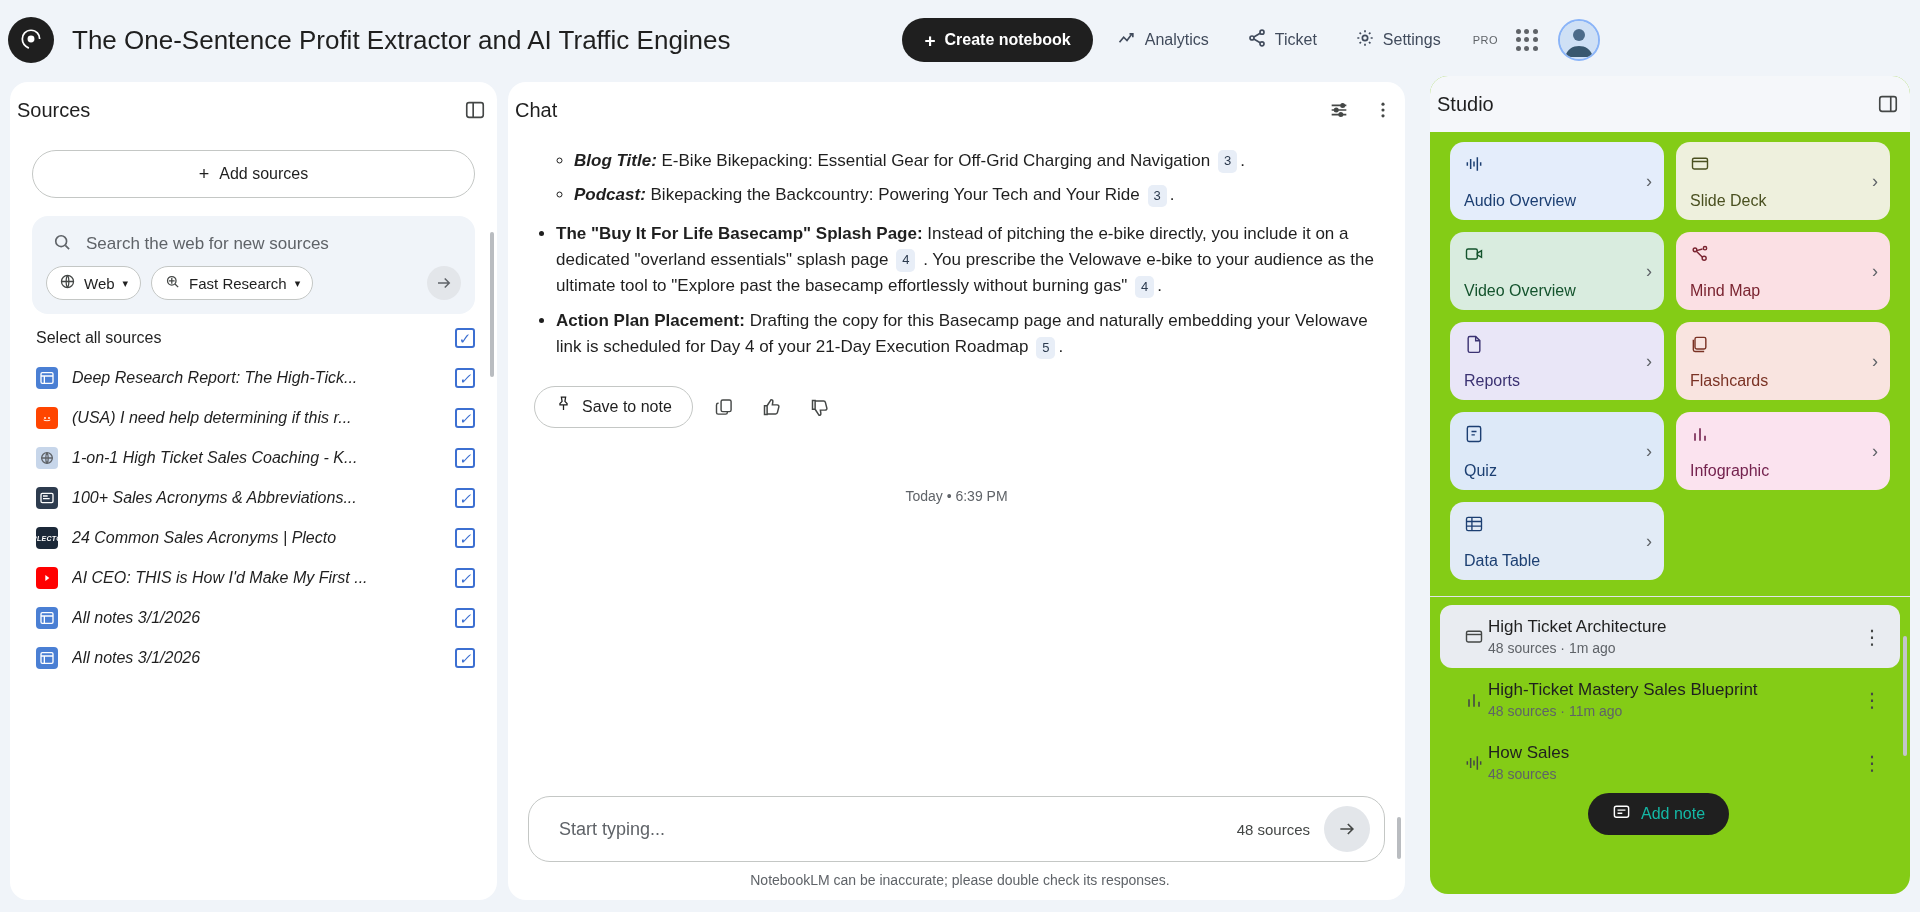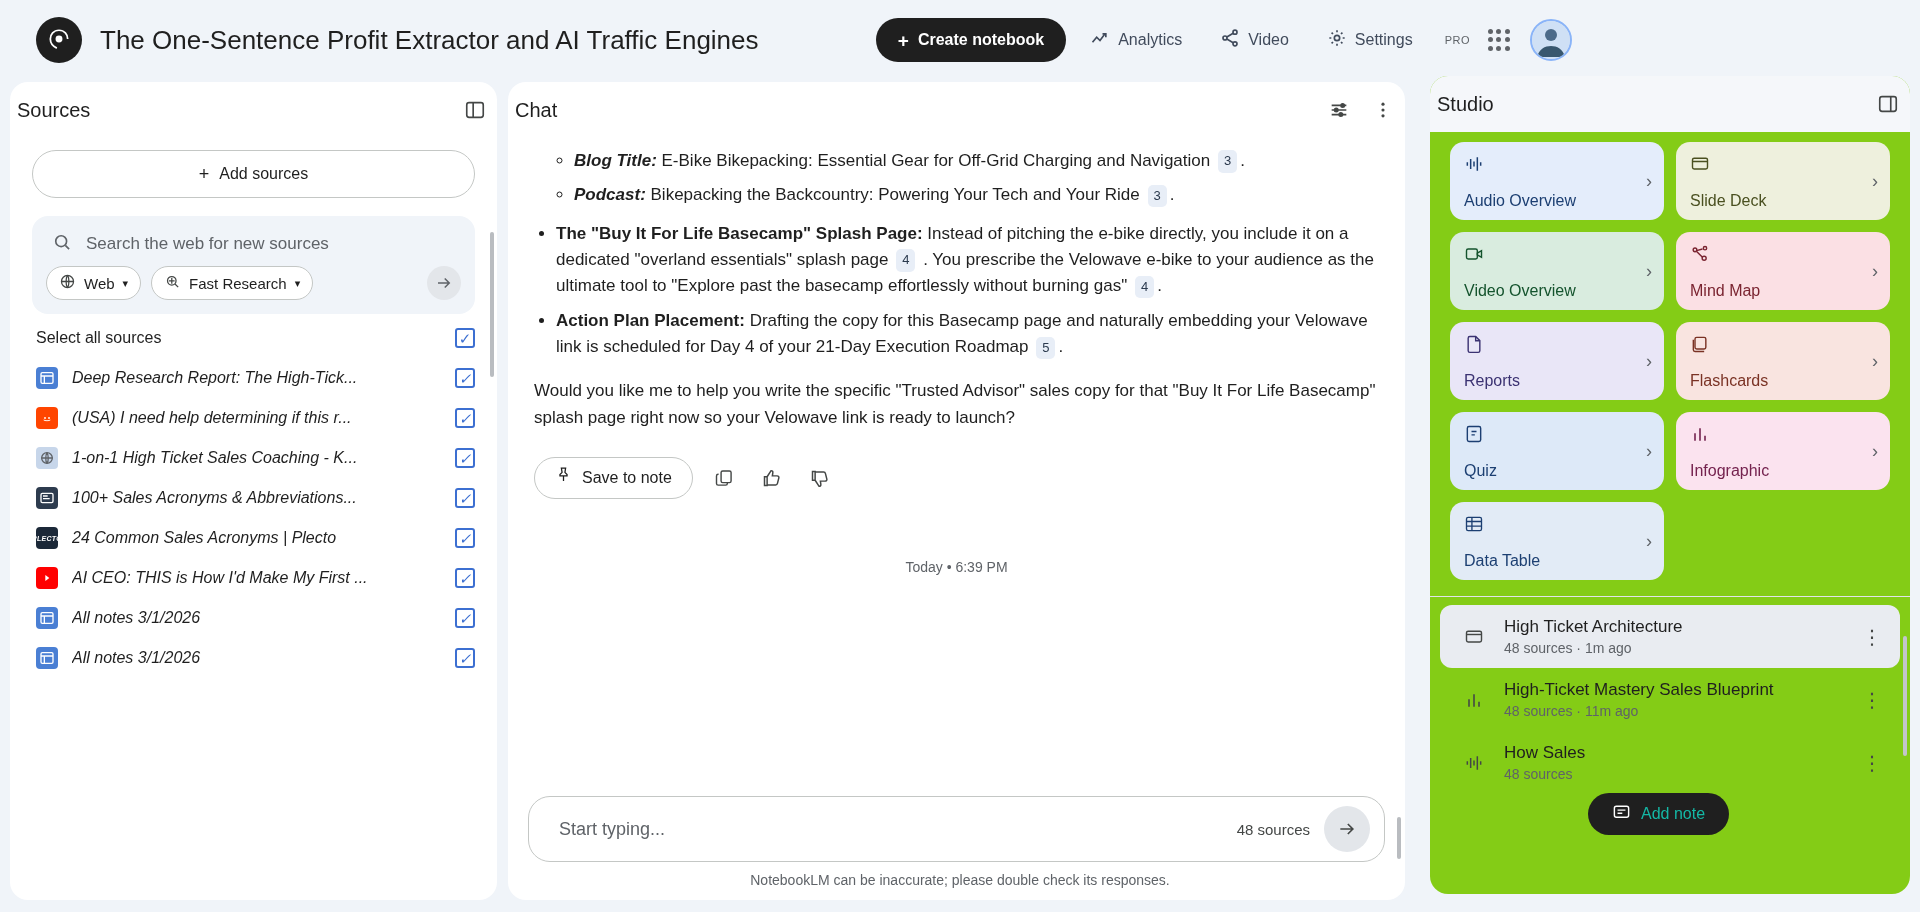--- a/index.html
+++ b/index.html
@@ -8,21 +8,21 @@
     width: 1920px; height: 912px;
     overflow: hidden;
     font-family: "Liberation Sans", sans-serif;
     background: #f0f4f9;
   }
   body { position: relative; }
 
   
   .topbar {
     position: absolute; top: 0; left: 0; width: 1608px; height: 80px;
-    display: flex; align-items: center; padding: 0 36px;
+    display: flex; align-items: center; padding: 0 8px;
     background: #f0f4f9;
   }
   .logo-circle {
     width: 46px; height: 46px; border-radius: 50%;
     background: #1f1f1f; display: flex; align-items: center; justify-content: center;
     flex: 0 0 auto; margin-right: 18px;
   }
   .app-title {
     font-size: 26px; color: #1f1f1f; font-weight: 400;
     white-space: nowrap; overflow: hidden; text-overflow: ellipsis;
@@ -180,21 +180,21 @@
   .studio-card {
     border-radius: 14px; height: 78px; padding: 12px 12px 10px 14px;
     position: relative; cursor: pointer;
   }
   .studio-card .label { position: absolute; bottom: 10px; left: 14px; font-size: 16px; }
   .studio-card .chev { position: absolute; right: 12px; top: 50%; transform: translateY(-50%);
     color: #5f6368; font-size: 18px; }
   .studio-card .cico { font-size: 17px; }
   .studio-list { border-top: 1px solid #e1e4e8; padding: 8px 0 0 0; }
   .note-row {
-    display: flex; align-items: center; gap: 16px; padding: 12px 18px 12px 20px;
+    display: flex; align-items: center; padding: 12px 18px 12px 20px;
     margin: 0 10px; border-radius: 12px; cursor: pointer; justify-content: space-between;
   }
   .note-row.active { background: #e9ecf1; }
   .note-ico { width: 28px; flex: 0 0 auto; display: flex; align-items: center; justify-content: center; color: #444746; }
   .note-title { font-size: 17px; color: #1f1f1f; white-space: nowrap; overflow: hidden; text-overflow: ellipsis; }
   .note-sub { font-size: 14px; color: #5f6368; margin-top: 3px; }
   .note-more { margin-left: auto; color: #444746; font-size: 20px; line-height: 1; padding-left: 8px; }
   .add-note-fab {
     position: absolute; left: 1588px; top: 793px; height: 42px;
     display: flex; align-items: center; gap: 10px; padding: 0 24px;
@@ -236,21 +236,21 @@
     </button>
     <button class="btn-plain">
       <span>
         <svg width="20" height="20" viewBox="0 0 24 24" fill="none" stroke="#414b5c" stroke-width="2">
             <circle cx="18" cy="5" r="2.4"></circle>
             <circle cx="6" cy="12" r="2.4"></circle>
             <circle cx="18" cy="19" r="2.4"></circle>
             <path d="M8.2 10.8l7.6-4.4M8.2 13.2l7.6 4.4"></path>
           </svg>
       </span>
-      <span>Video</span>
+      <span>Ticket</span>
     </button>
     <button class="btn-plain">
       <span>
         <svg width="20" height="20" viewBox="0 0 24 24" fill="none" stroke="#414b5c" stroke-width="2">
             <circle cx="12" cy="12" r="3.2"></circle>
             <path d="M12 2.8v2.4M12 18.8v2.4M2.8 12h2.4M18.8 12h2.4M5.5 5.5l1.7 1.7M16.8 16.8l1.7 1.7M18.5 5.5l-1.7 1.7M7.2 16.8l-1.7 1.7"></path>
           </svg>
       </span>
       <span>Settings</span>
     </button>
@@ -462,21 +462,20 @@
         <span class="cite">4</span>
         <span>. You prescribe the Velowave e-bike to your audience as the ultimate tool to "Explore past the basecamp effortlessly without burning gas"</span>
         <span class="cite">4</span>.
       </li>
       <li>
         <span class="b">Action Plan Placement:</span>
         <span>Drafting the copy for this Basecamp page and naturally embedding your Velowave link is scheduled for Day 4 of your 21-Day Execution Roadmap</span>
         <span class="cite">5</span>.
       </li>
     </ul>
-    <p class="para">Would you like me to help you write the specific "Trusted Advisor" sales copy for that "Buy It For Life Basecamp" splash page right now so your Velowave link is ready to launch?</p>
 
     <div class="chat-actions">
       <div class="save-note">
         <span>
           <svg width="17" height="17" viewBox="0 0 24 24" fill="none" stroke="#1f1f1f" stroke-width="1.8">
               <path d="M9 3h6l-1 6 3 3v2H7v-2l3-3-1-6zM12 14v7"></path>
             </svg>
         </span>
         <span>Save to note</span>
       </div>

